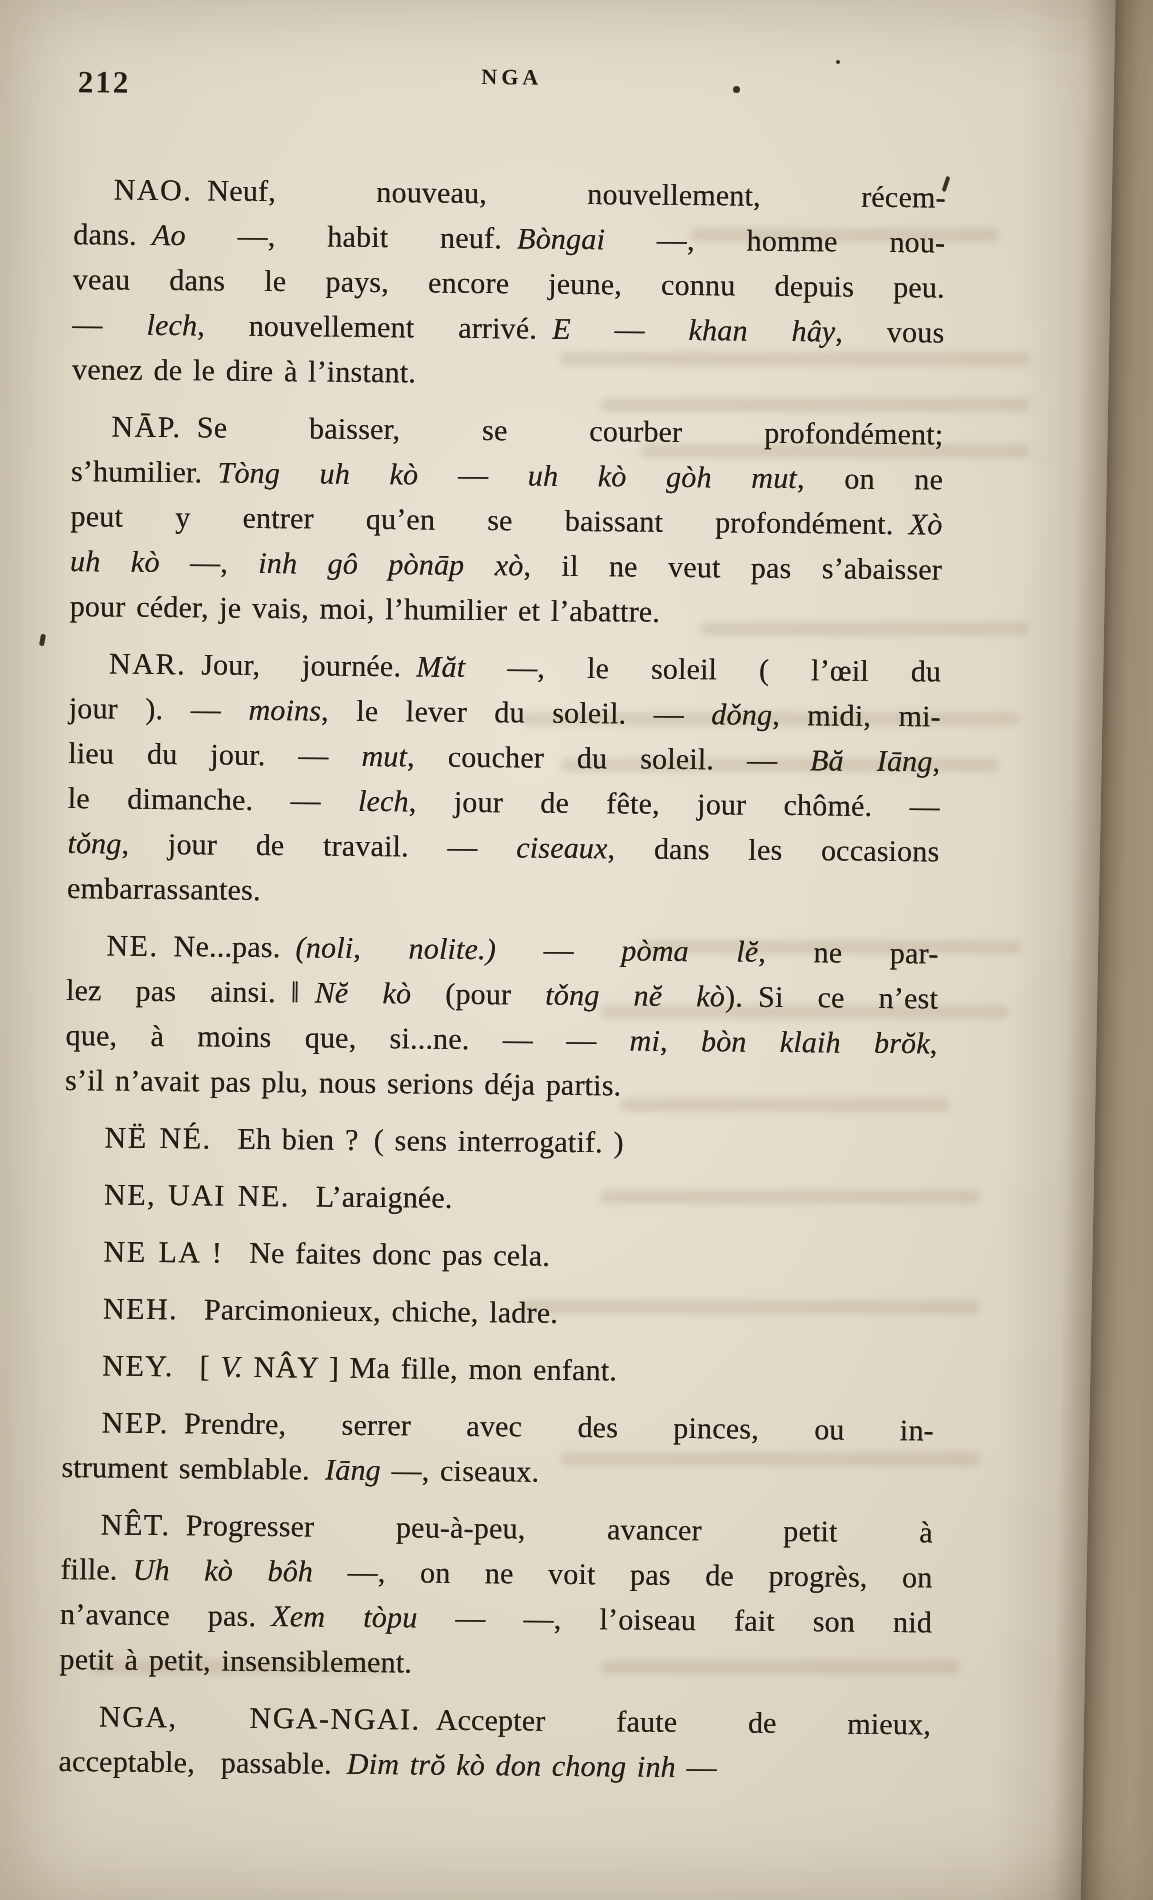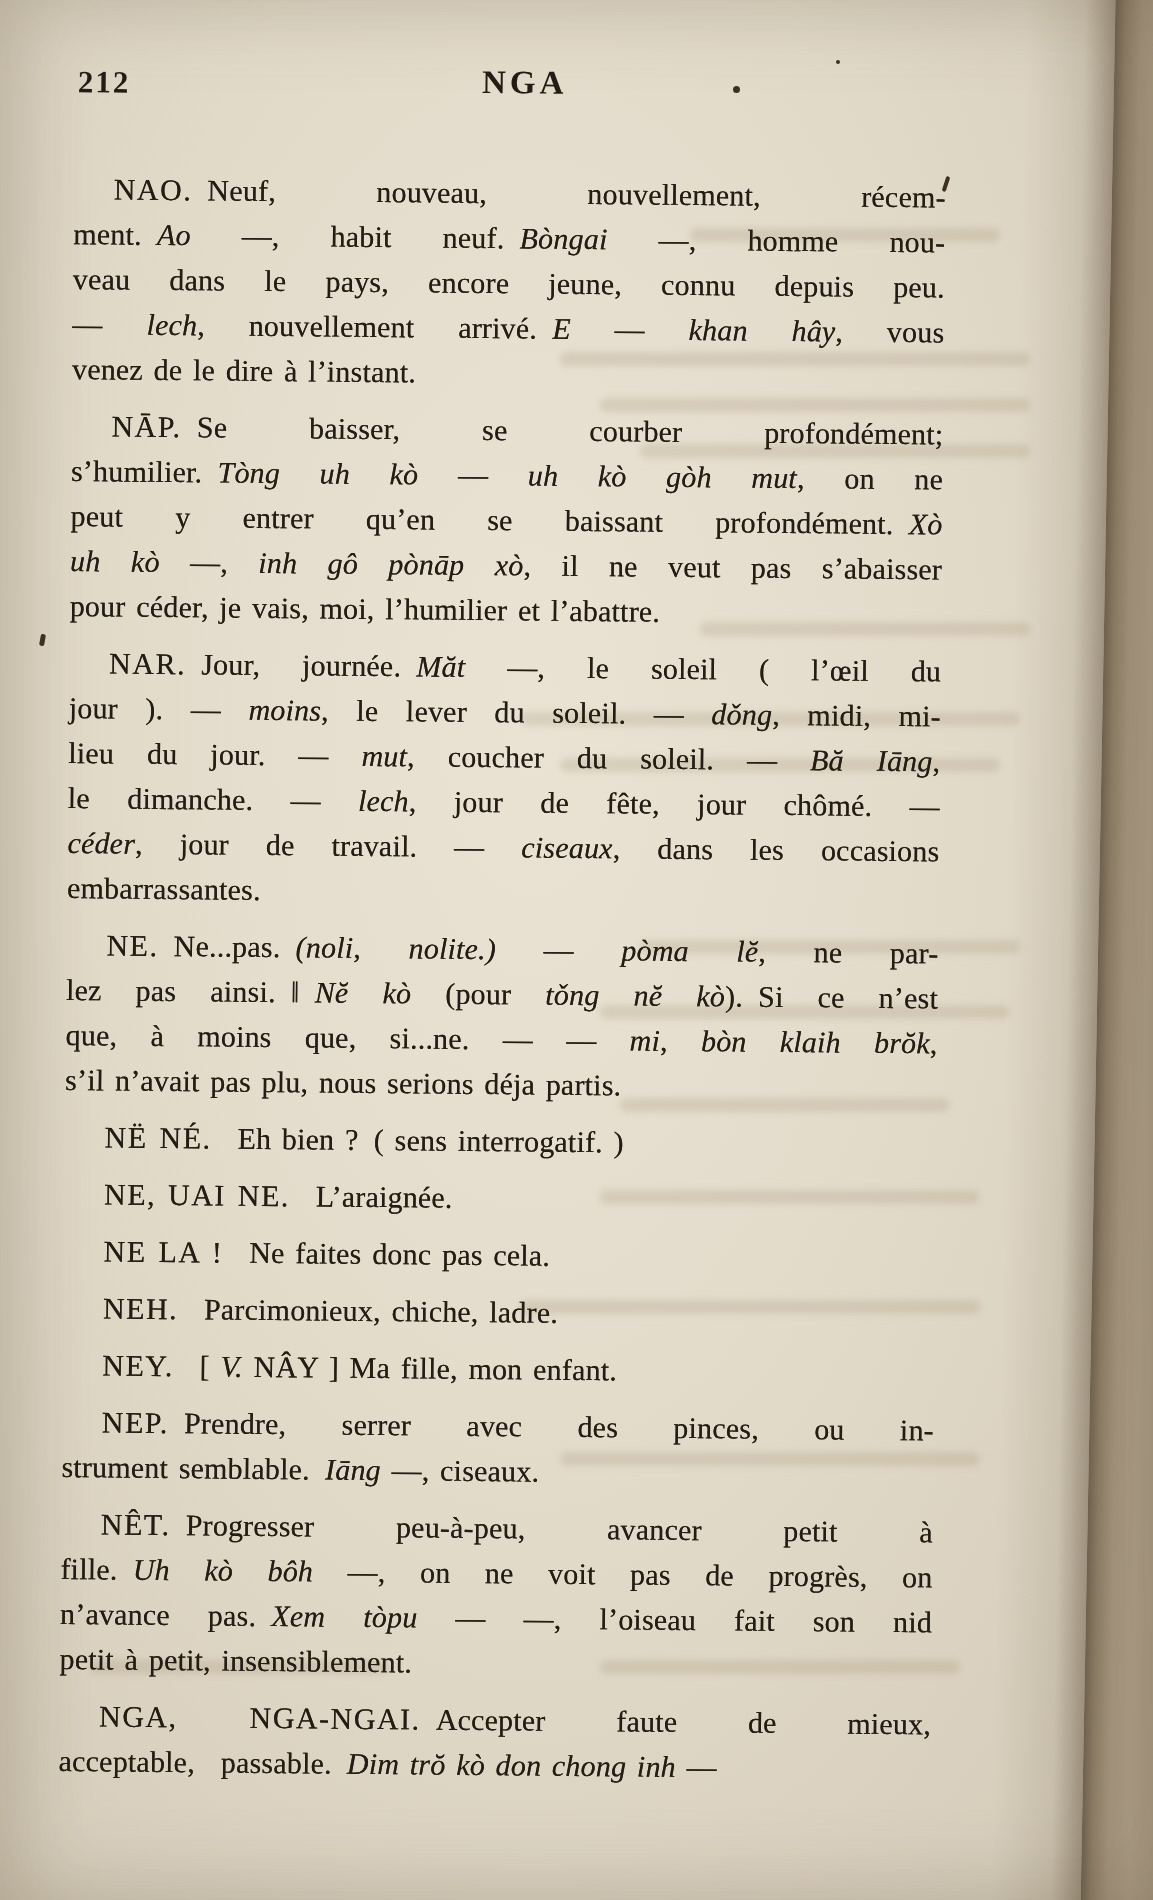--- a/index.html
+++ b/index.html
@@ -8,22 +8,22 @@
     background:radial-gradient(ellipse at 46% 38%, #eae3d4 0%, #e2dac9 50%, #d6cdbb 88%, #cfc5b2 100%);
     font-family:Liberation Serif, serif;
     color:#241d15;
   }
   .page::after{
     content:""; position:absolute; inset:0; pointer-events:none;
     box-shadow: inset 0 0 90px rgba(100,84,60,.22), inset 30px 0 60px rgba(100,84,60,.10);
   }
   .content{position:absolute; inset:0; transform:rotate(.55deg); transform-origin:60px 60px;}
   .pagenum{position:absolute; left:78px; top:64px; font-size:31px; font-weight:bold; letter-spacing:2px;}
-  .runhead{position:absolute; left:525px; top:60px; transform:translateX(-50%);
-    font-size:33px; font-weight:bold; letter-spacing:4px;}
+  .runhead{position:absolute; left:512px; top:60px; transform:translateX(-50%);
+    font-size:22px; font-weight:bold; letter-spacing:4px;}
   .entries{position:absolute; left:75px; top:166px; width:872px;
     font-size:30px; line-height:45px; word-spacing:.10em; letter-spacing:.2px;
     text-shadow:0 0 .6px rgba(36,28,18,.85);}
   .entry{margin-top:12px;}
   .entry:first-child{margin-top:0;}
   .line{white-space:nowrap;}
   .line.just{white-space:normal; text-align:justify; text-align-last:justify;}
   .line.ind{text-indent:40px;}
   .it{font-style:italic;}
   .hw{letter-spacing:1.5px;}
@@ -58,38 +58,38 @@
   <div class="ghost" style="left:560px;top:1452px;width:420px;"></div>
   <div class="ghost" style="left:90px;top:1660px;width:300px;"></div>
   <div class="ghost" style="left:600px;top:1660px;width:360px;"></div>
 
   <div class="content">
     <div class="pagenum">212</div>
     <div class="runhead">NGA</div>
     <div class="entries">
         <div class="entry">
           <div class="line just ind"><span class="hw">NAO.</span><span> Neuf, nouveau, nouvellement, récem-</span></div>
-          <div class="line just"><span>ment. </span><span class="it">Ao</span><span> —, habit neuf. </span><span class="it">Bòngai</span><span> —, homme nou-</span></div>
+          <div class="line just"><span>dans. </span><span class="it">Ao</span><span> —, habit neuf. </span><span class="it">Bòngai</span><span> —, homme nou-</span></div>
           <div class="line just"><span>veau dans le pays, encore jeune, connu depuis peu.</span></div>
           <div class="line just"><span>— </span><span class="it">lech</span><span>, nouvellement arrivé. </span><span class="it">E</span><span> — </span><span class="it">khan hây</span><span>, vous</span></div>
           <div class="line"><span>venez de le dire à l’instant.</span></div>
         </div>
         <div class="entry">
           <div class="line just ind"><span class="hw">NĀP.</span><span> Se baisser, se courber profondément;</span></div>
           <div class="line just"><span>s’humilier. </span><span class="it">Tòng uh kò</span><span> — </span><span class="it">uh kò gòh mut</span><span>, on ne</span></div>
           <div class="line just"><span>peut y entrer qu’en se baissant profondément. </span><span class="it">Xò</span></div>
           <div class="line just"><span class="it">uh kò</span><span> —, </span><span class="it">inh gô pònāp xò</span><span>, il ne veut pas s’abaisser</span></div>
           <div class="line"><span>pour céder, je vais, moi, l’humilier et l’abattre.</span></div>
         </div>
         <div class="entry">
           <div class="line just ind"><span class="hw">NAR.</span><span> Jour, journée. </span><span class="it">Măt</span><span> —, le soleil ( l’œil du</span></div>
           <div class="line just"><span>jour ). — </span><span class="it">moins</span><span>, le lever du soleil. — </span><span class="it">dǒng</span><span>, midi, mi-</span></div>
           <div class="line just"><span>lieu du jour. — </span><span class="it">mut</span><span>, coucher du soleil. — </span><span class="it">Bă Iāng</span><span>,</span></div>
           <div class="line just"><span>le dimanche. — </span><span class="it">lech</span><span>, jour de fête, jour chômé. —</span></div>
-          <div class="line just"><span class="it">céder</span><span>, jour de travail. — </span><span class="it">ciseaux</span><span>, dans les occasions</span></div>
+          <div class="line just"><span class="it">tǒng</span><span>, jour de travail. — </span><span class="it">ciseaux</span><span>, dans les occasions</span></div>
           <div class="line"><span>embarrassantes.</span></div>
         </div>
         <div class="entry">
           <div class="line just ind"><span class="hw">NE.</span><span> Ne...pas. </span><span class="it">(noli, nolite.)</span><span> — </span><span class="it">pòma lĕ</span><span>, ne par-</span></div>
           <div class="line just"><span>lez pas ainsi. ‖ </span><span class="it">Nĕ kò</span><span> (pour </span><span class="it">tǒng nĕ kò</span><span>). Si ce n’est</span></div>
           <div class="line just"><span>que, à moins que, si...ne. — — </span><span class="it">mi</span><span>, </span><span class="it">bòn klaih brŏk</span><span>,</span></div>
           <div class="line"><span>s’il n’avait pas plu, nous serions déja partis.</span></div>
         </div>
         <div class="entry">
           <div class="line ind"><span class="hw">NË NÉ.</span><span>  Eh bien ? ( sens interrogatif. )</span></div>

